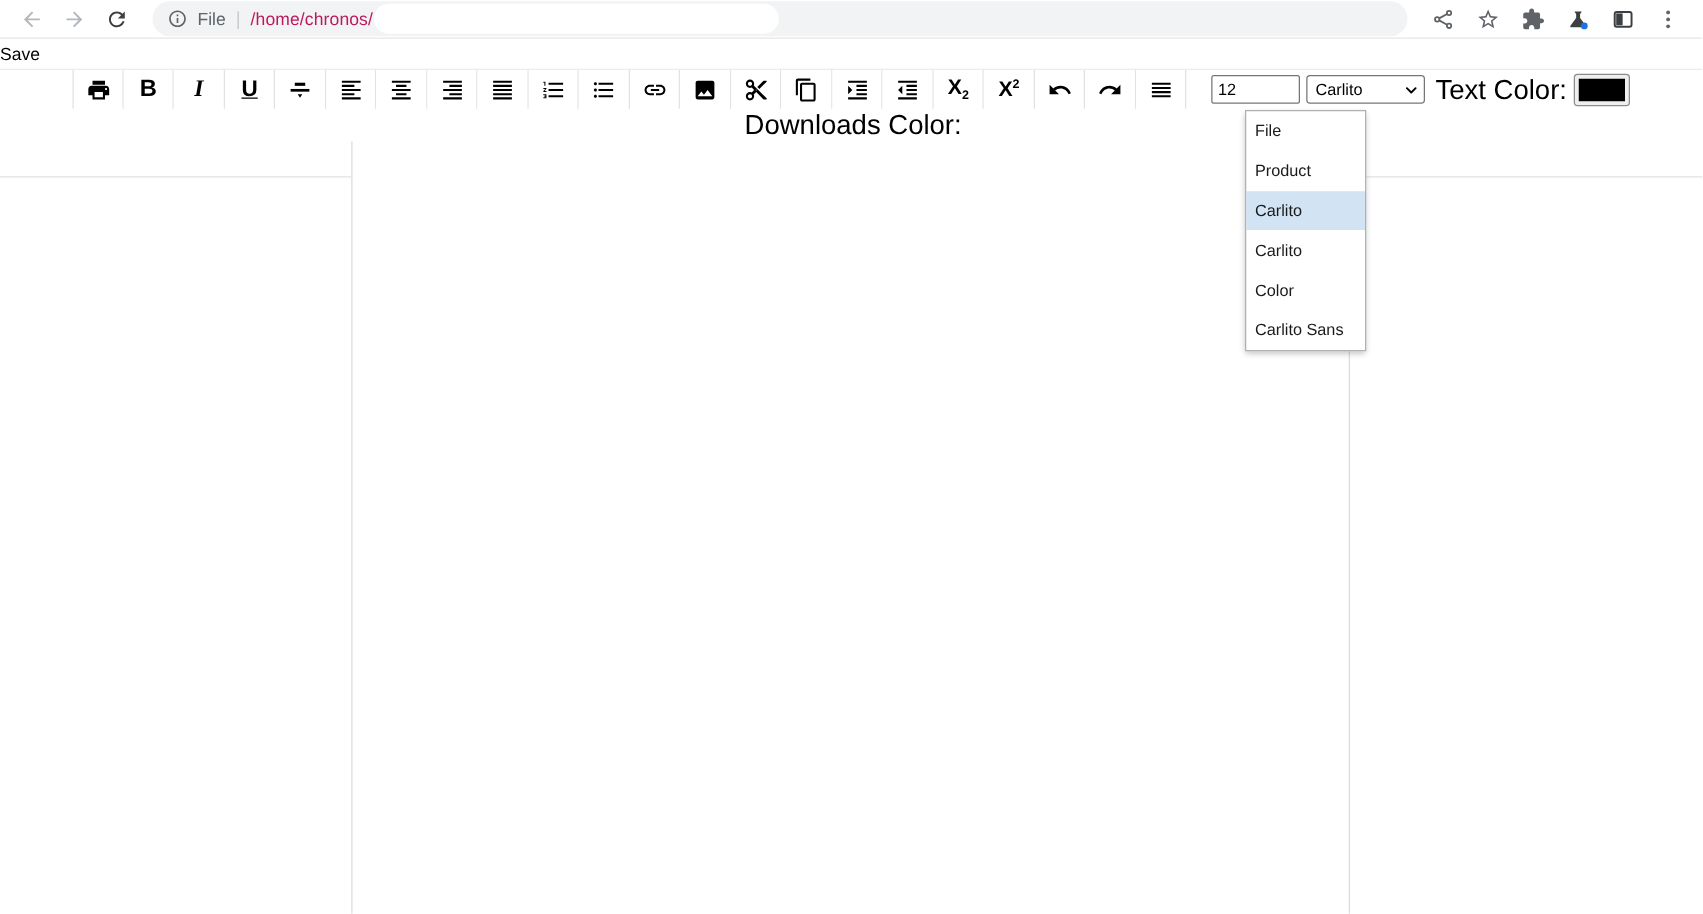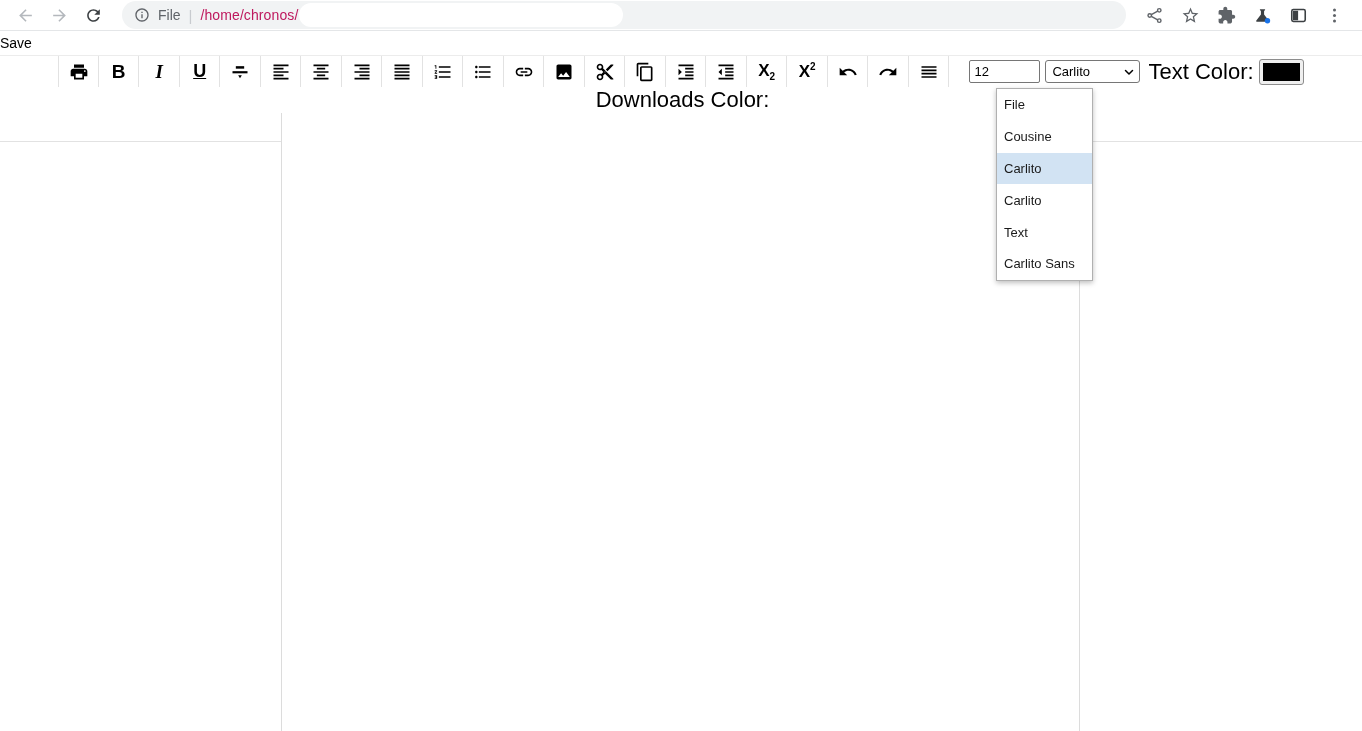--- a/index.html
+++ b/index.html
@@ -273,18 +273,18 @@
 
   <div class="color-swatch swatch-highlight">
     <div class="fill"></div>
   </div>
 </div>
 
 <div class="doc-page"></div>
 
 <div class="font-dropdown">
   <div class="font-option">File</div>
-  <div class="font-option">Cousine</div>
+  <div class="font-option">Product</div>
   <div class="font-option selected">Carlito</div>
   <div class="font-option">Carlito</div>
-  <div class="font-option">Text</div>
+  <div class="font-option">Color</div>
   <div class="font-option">Carlito Sans</div>
 </div>
 
 </body></html>

